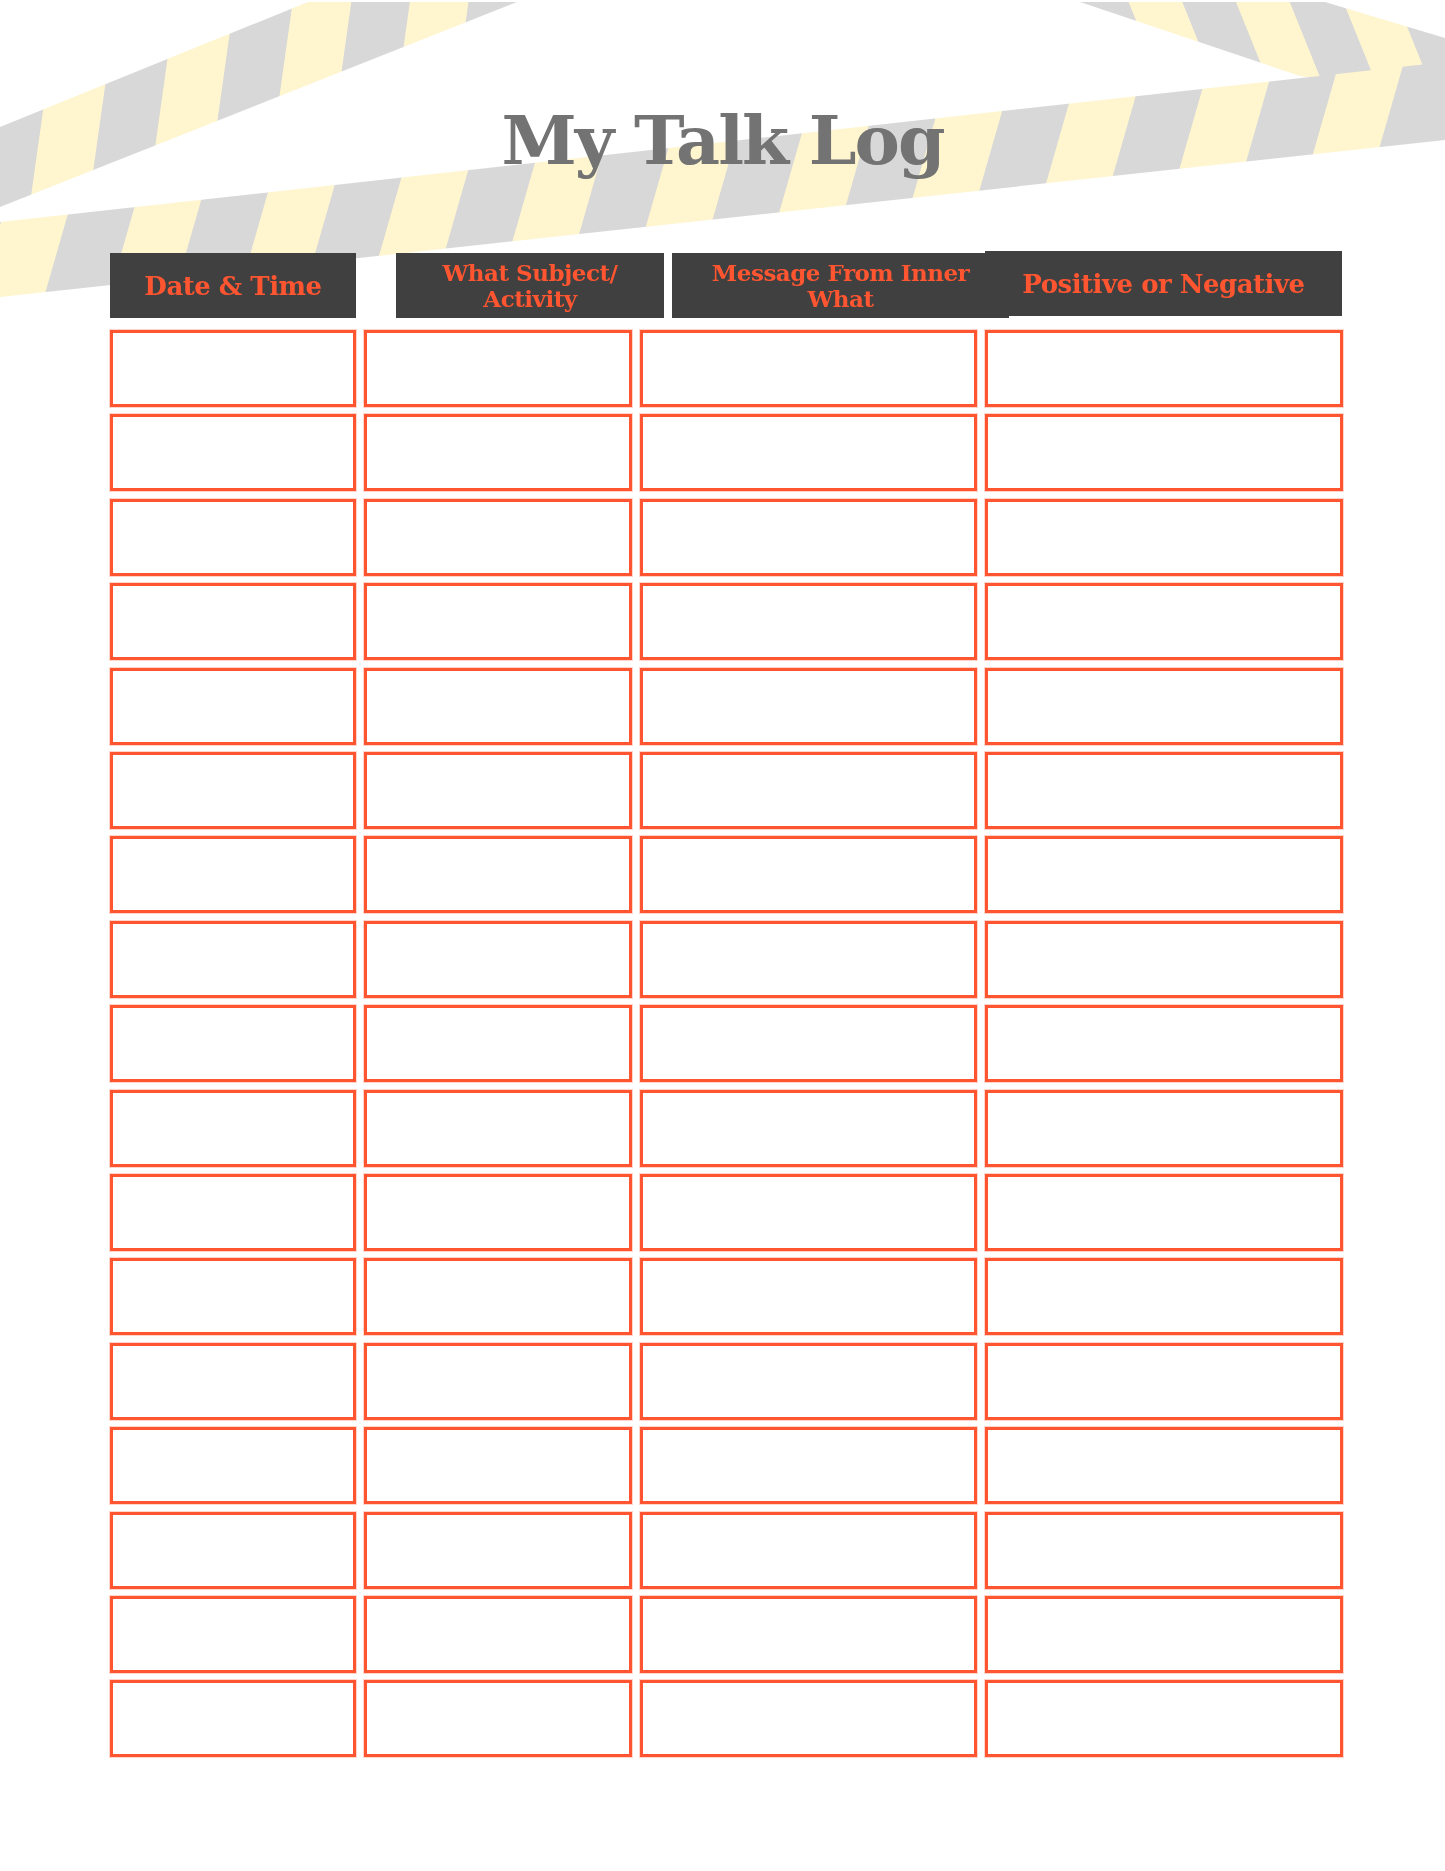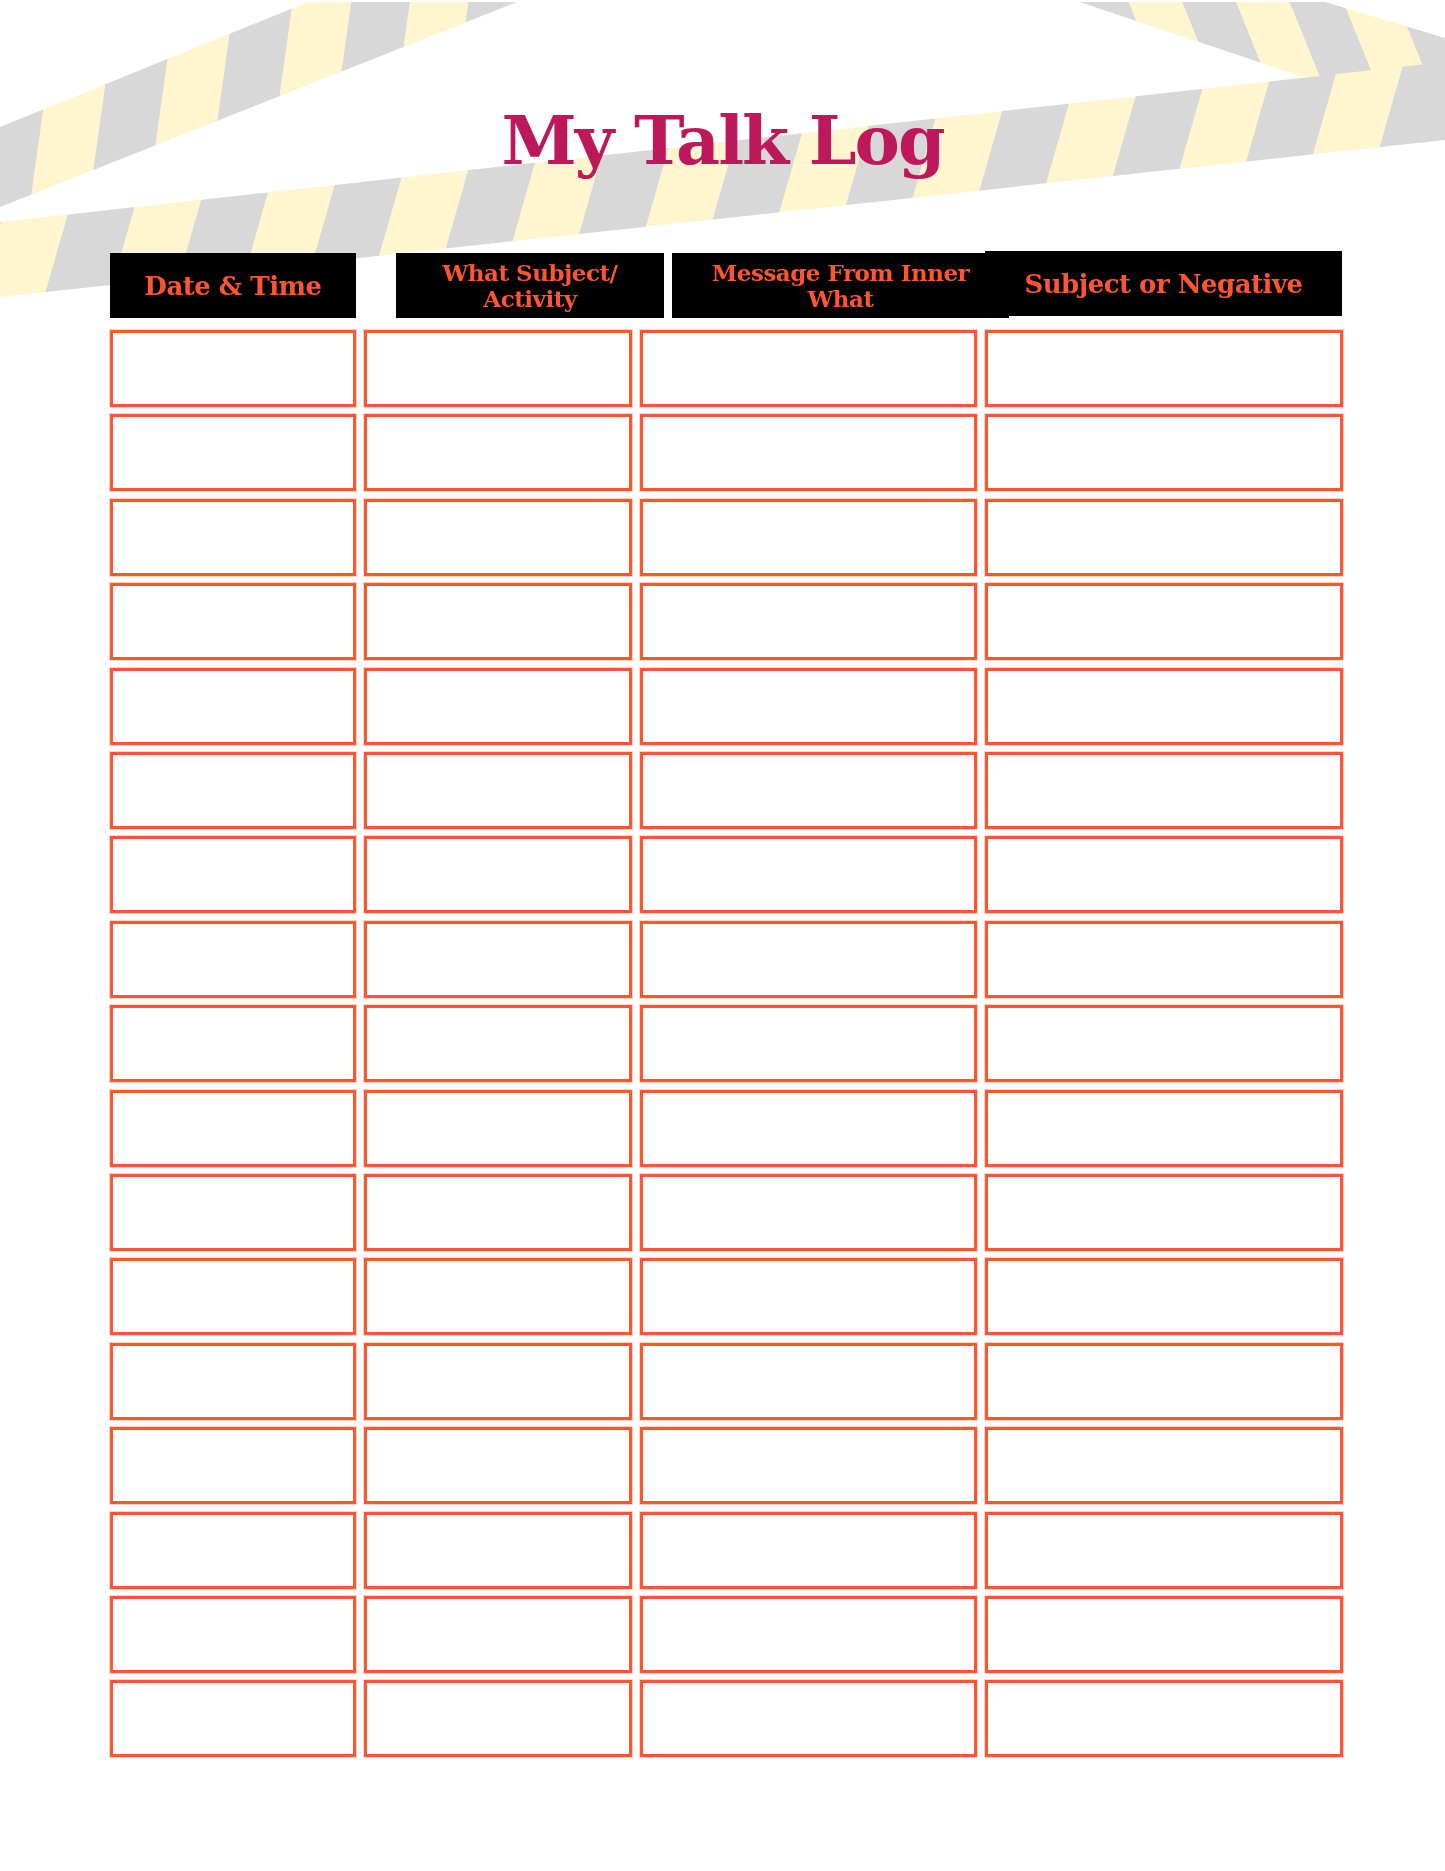--- a/index.html
+++ b/index.html
@@ -1,20 +1,20 @@
 <!DOCTYPE html>
 <html><head>
 <meta charset="utf-8">
 <style>
   html, body { margin:0; padding:0; background:#ffffff; }
   body { width:1445px; height:1871px; position:relative; overflow:hidden; font-family:"DejaVu Serif", "Liberation Serif", serif; }
   .tapes { position:absolute; left:0; top:0; width:1445px; height:330px; z-index:0; }
   .title { position:absolute; left:0; width:1445px; top:100px; text-align:center; z-index:2;
-           font-family:"DejaVu Serif", serif; font-weight:bold; font-size:68px; letter-spacing:-2px; color:#be185d; margin:0; }
-  .header { position:absolute; top:253px; height:65px; background:#000000; z-index:2;
+           font-family:"DejaVu Serif", serif; font-weight:bold; font-size:68px; letter-spacing:-2px; color:#737373; margin:0; }
+  .header { position:absolute; top:253px; height:65px; background:#404040; z-index:2;
             display:flex; align-items:center; justify-content:center; text-align:center; box-sizing:border-box; padding:0 8px;
             color:#FF5530; font-weight:bold; font-family:"DejaVu Serif", serif; }
   .header.big { font-size:26px; letter-spacing:-0.5px; }
   .header.small { font-size:23px; line-height:26px; letter-spacing:-0.5px;margin-left:32px; }
   .cell { position:absolute; box-sizing:border-box; border:3px solid #FF5530; background:#ffffff; z-index:2;
           box-shadow: 0 0 0 1px rgba(255,85,48,0.25); }
 </style>
 </head>
 <body>
 
@@ -36,21 +36,21 @@
   <polygon points="1080,2 1325,2 1445,38 1445,100 1300,76" fill="url(#stripesC)"></polygon>
   <polygon points="0,127 308,2 517,2 0,207" fill="url(#stripesA)"></polygon>
   <polygon points="0,222 1445,62 1445,140 0,297" fill="url(#stripesB)"></polygon>
 </svg>
 
 <h1 class="title">My Talk Log</h1>
 
 <div class="header big" style="left:110px; width:246px;">Date &amp; Time</div>
 <div class="header small" style="left:364px; width:268px;">What Subject/ Activity</div>
 <div class="header small" style="left:640px; width:337px;">Message From Inner What</div>
-<div class="header big" style="left:985px; width:357px; top:251px;">Subject or Negative</div>
+<div class="header big" style="left:985px; width:357px; top:251px;">Positive or Negative</div>
 
 <div id="grid">
     <div class="cell" style="left: 110px; width: 246px; top: 330px; height: 77px;"></div>
     <div class="cell" style="left: 364px; width: 268px; top: 330px; height: 77px;"></div>
     <div class="cell" style="left: 640px; width: 337px; top: 330px; height: 77px;"></div>
     <div class="cell" style="left: 985px; width: 358px; top: 330px; height: 77px;"></div>
     <div class="cell" style="left: 110px; width: 246px; top: 414px; height: 77px;"></div>
     <div class="cell" style="left: 364px; width: 268px; top: 414px; height: 77px;"></div>
     <div class="cell" style="left: 640px; width: 337px; top: 414px; height: 77px;"></div>
     <div class="cell" style="left: 985px; width: 358px; top: 414px; height: 77px;"></div>

